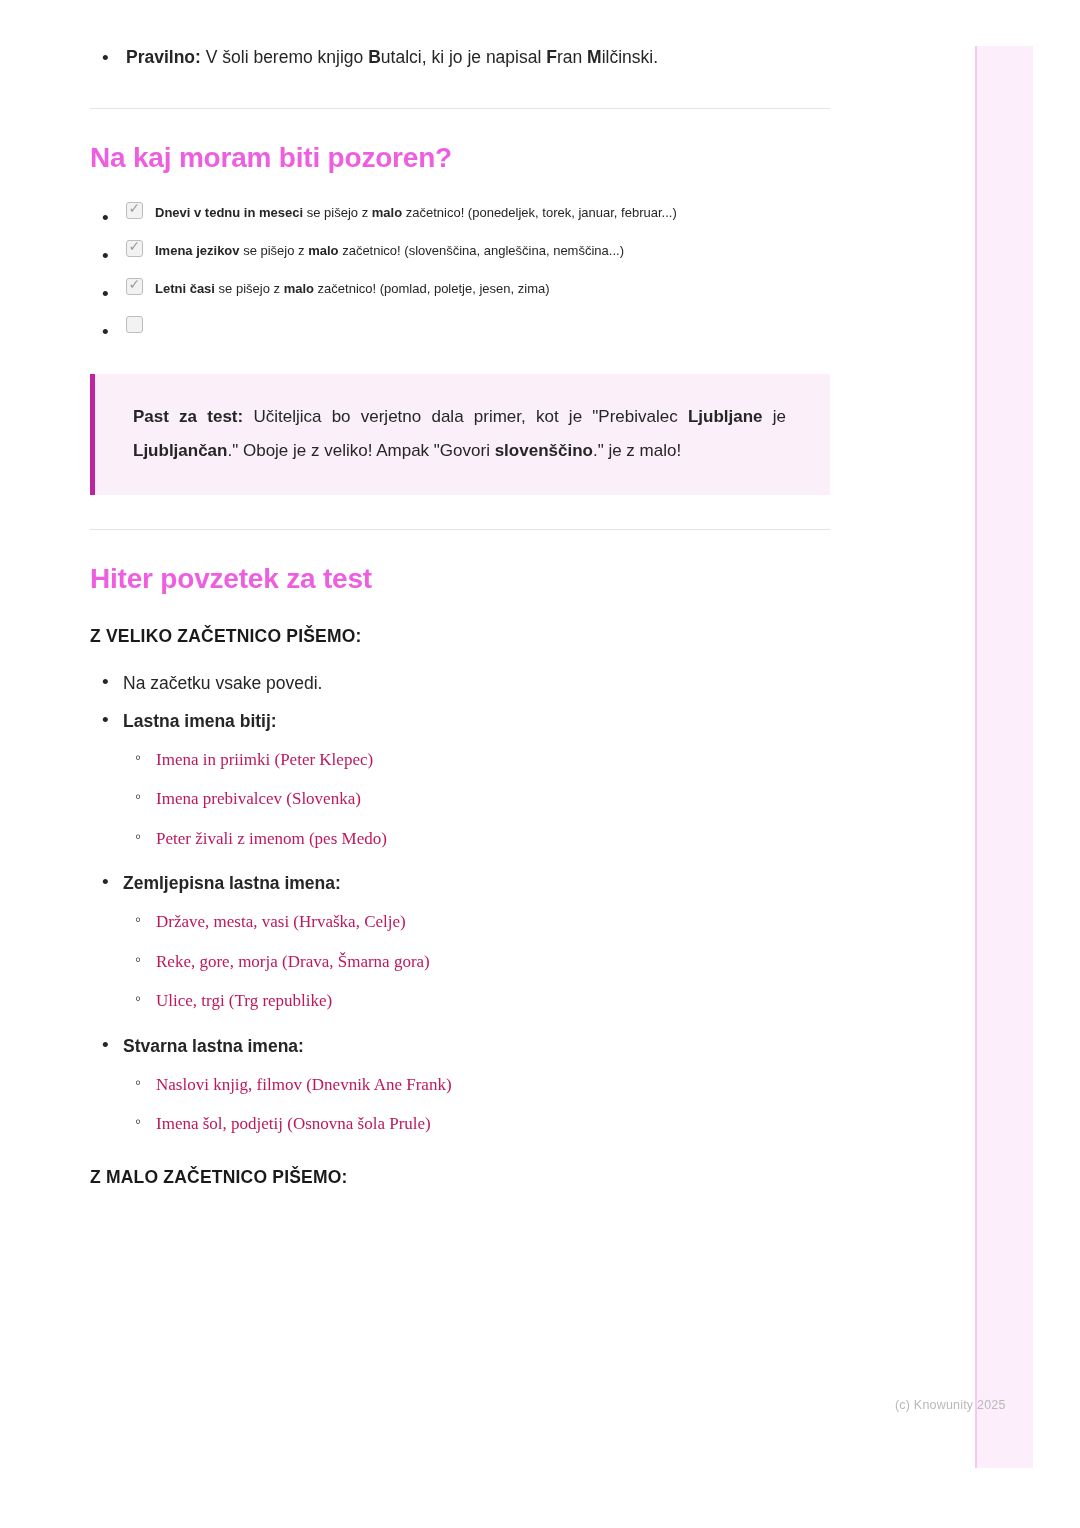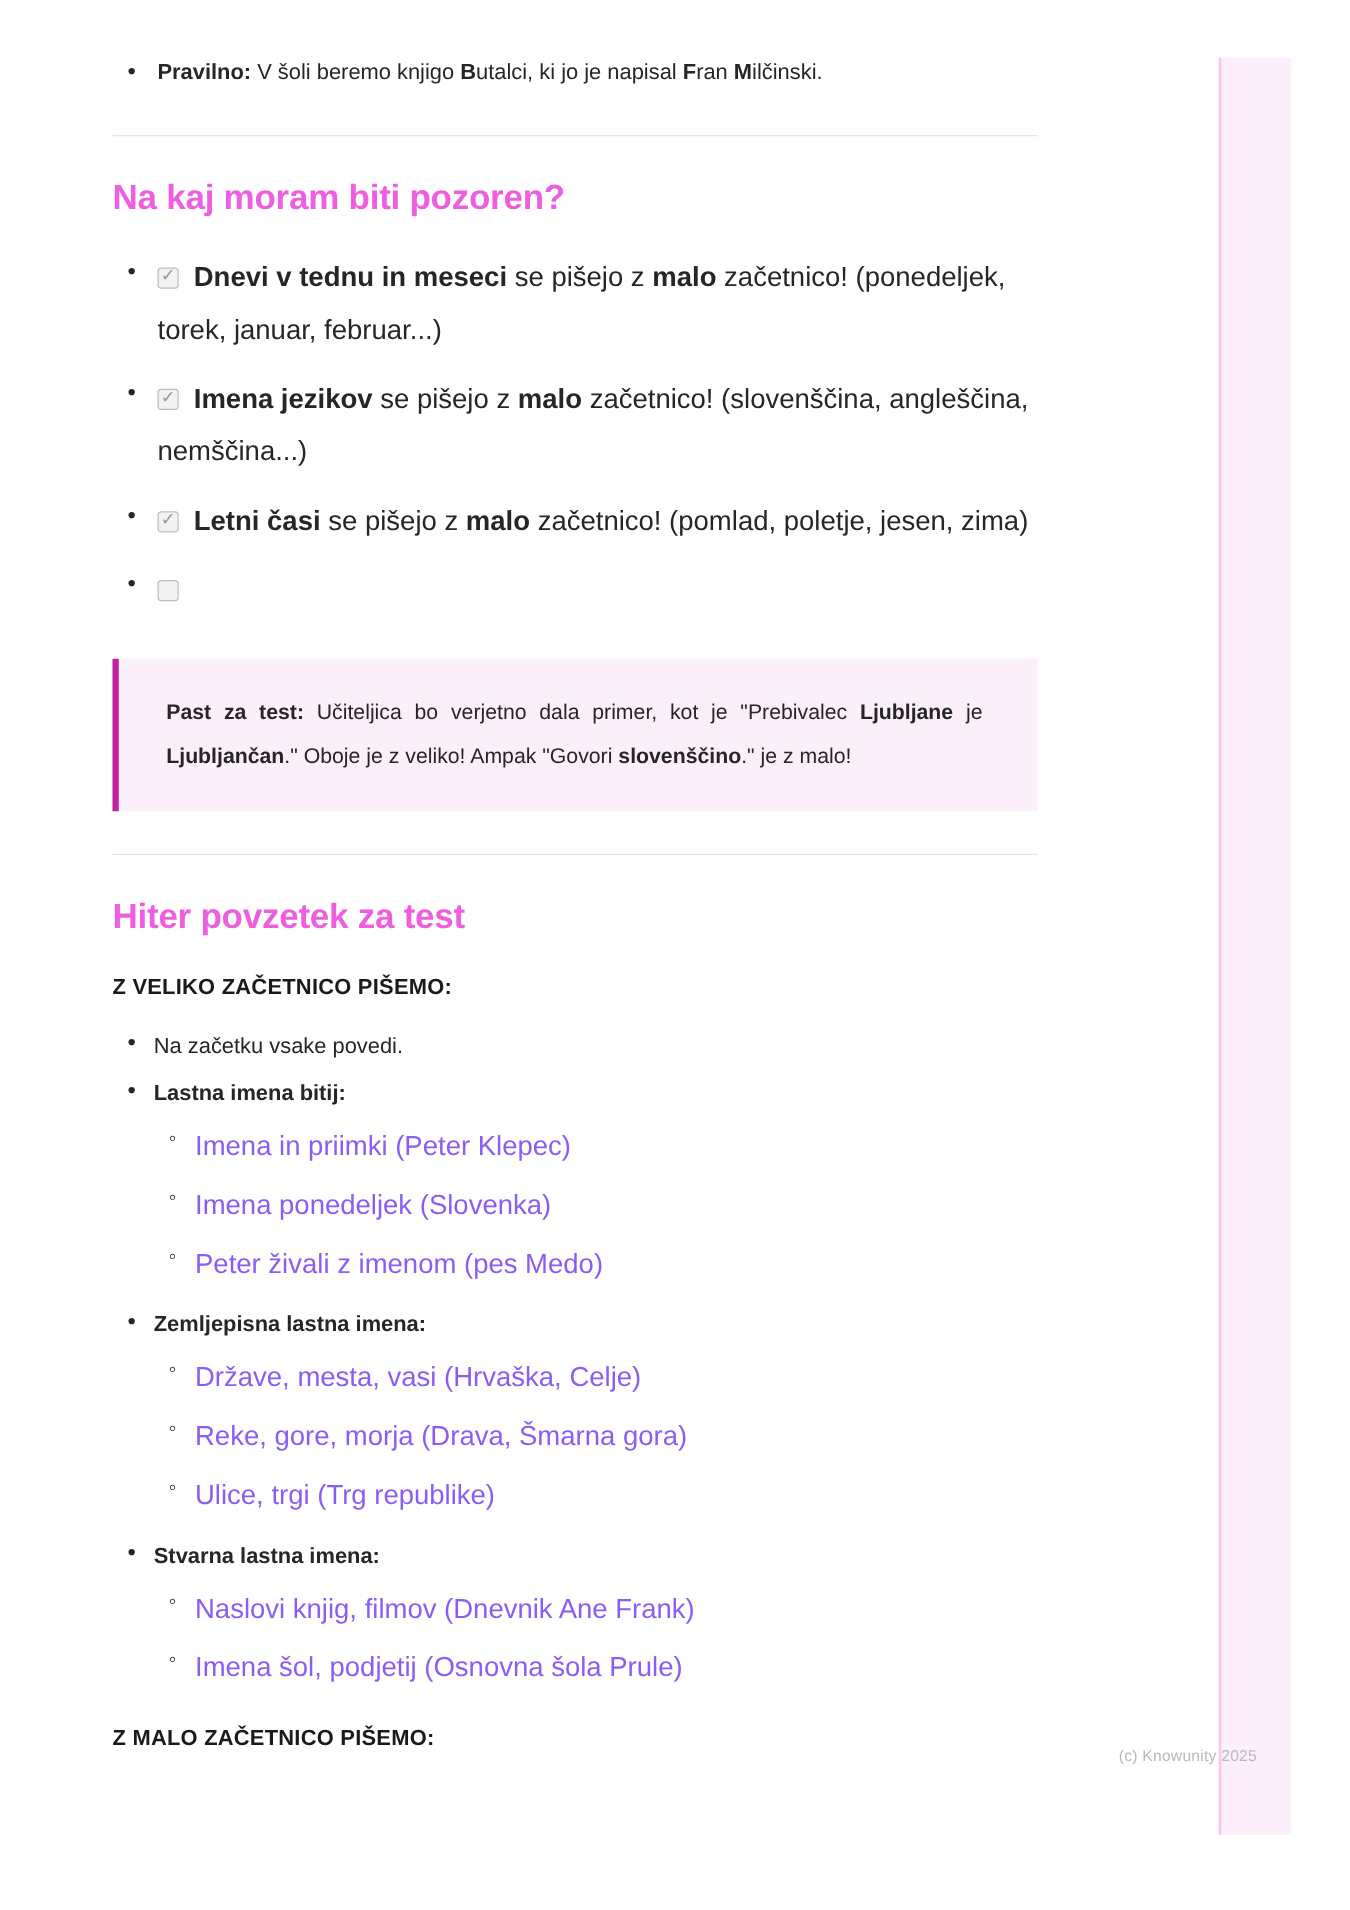--- a/index.html
+++ b/index.html
@@ -80,21 +80,21 @@
   
   ul.checklist {
     list-style: none;
     margin: 0;
     padding: 0;
   }
   ul.checklist > li {
     position: relative;
     padding-left: 36px;
     margin: 0 0 13px 0;
-    font-size: 22px;
+    font-size: 13px;
     line-height: 1.92;
     color: #262626;
   }
   ul.checklist > li::before {
     content: "•";
     position: absolute;
     left: 12px;
     top: -1px;
     font-size: 19px;
     color: #262626;
@@ -163,23 +163,24 @@
   }
   ul.outline ul {
     list-style: none;
     margin: 12px 0 18px 0;
     padding: 0;
   }
   ul.outline ul > li {
     position: relative;
     padding-left: 33px;
     margin: 0 0 14px 0;
-    font-size: 22px;
+    font-size: 17px;
     line-height: 1.5;
-    color: #8b5cf6;
+    color: #be185d;
+    font-family: Liberation Serif, serif;
   }
   ul.outline ul > li::before {
     content: "◦";
     position: absolute;
     left: 12px;
     top: -2px;
     font-size: 17px;
     color: #262626;
   }
   .watermark {
@@ -236,21 +237,21 @@
     <h3 class="sub">Z VELIKO ZAČETNICO PIŠEMO:</h3>
 
     <ul class="outline">
       <li>
         <span>Na začetku vsake povedi.</span>
       </li>
       <li>
         <b>Lastna imena bitij:</b>
         <ul>
           <li>Imena in priimki (Peter Klepec)</li>
-          <li>Imena ponedeljek (Slovenka)</li>
+          <li>Imena prebivalcev (Slovenka)</li>
           <li>Peter živali z imenom (pes Medo)</li>
         </ul>
       </li>
       <li>
         <b>Zemljepisna lastna imena:</b>
         <ul>
           <li>Države, mesta, vasi (Hrvaška, Celje)</li>
           <li>Reke, gore, morja (Drava, Šmarna gora)</li>
           <li>Ulice, trgi (Trg republike)</li>
         </ul>

